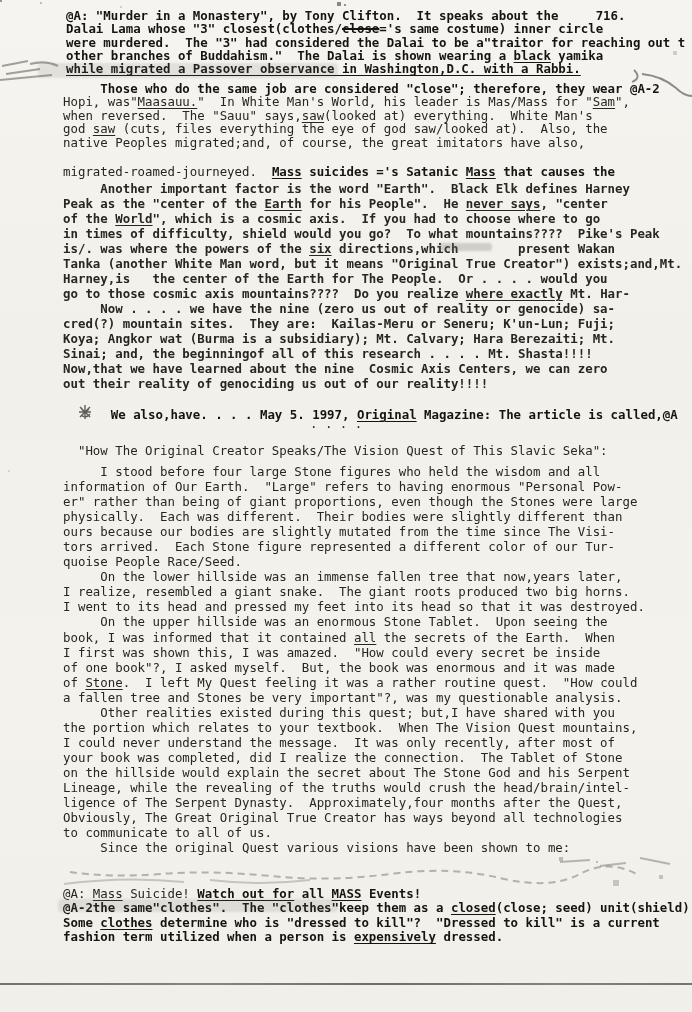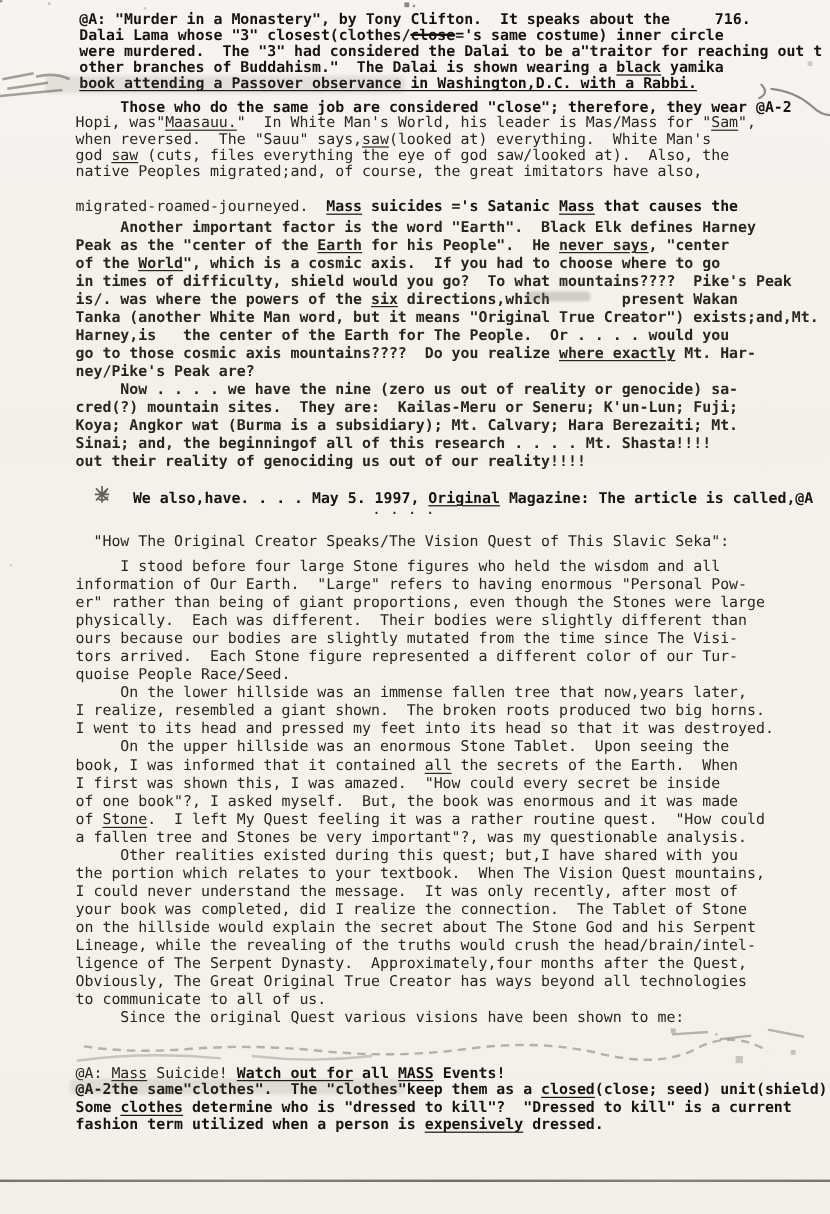--- a/index.html
+++ b/index.html
@@ -34,67 +34,67 @@
 <body>
 
 <div class="page">
 
   <div id="text-root">
       <div class="block fbold" style="top: 9px; left: 66px; line-height: 13.3px;">
         <div class="tline"><span>@A: "Murder in a Monastery", by Tony Clifton.  It speaks about the     716.</span></div>
         <div class="tline"><span>Dalai Lama whose "3" closest(clothes/</span><span class="strike">close</span><span>='s same costume) inner circle</span></div>
         <div class="tline"><span>were murdered.  The "3" had considered the Dalai to be a"traitor for reaching out t</span></div>
         <div class="tline"><span>other branches of Buddahism."  The Dalai is shown wearing a </span><span class="u">black</span><span> yamika</span></div>
-        <div class="tline"><span class="u">book attending a Passover observance in Washington,D.C. with a Rabbi.</span></div>
+        <div class="tline"><span class="u">while migrated a Passover observance in Washington,D.C. with a Rabbi.</span></div>
       </div>
       <div class="block reg" style="top: 82px; left: 63px; line-height: 13.4px;">
         <div class="tline"><span class="bold">     Those who do the same job are considered "close"; therefore, they wear @A-2</span></div>
         <div class="tline"><span>Hopi, was"</span><span class="u">Maasauu.</span><span>"  In White Man's World, his leader is Mas/Mass for "</span><span class="u">Sam</span><span>",</span></div>
         <div class="tline"><span>when reversed.  The "Sauu" says,</span><span class="u">saw</span><span>(looked at) everything.  White Man's</span></div>
         <div class="tline"><span>god </span><span class="u">saw</span><span> (cuts, files everything the eye of god saw/looked at).  Also, the</span></div>
         <div class="tline"><span>native Peoples migrated;and, of course, the great imitators have also,</span></div>
       </div>
       <div class="block reg" style="top: 165px; left: 63px; line-height: 14px;">
         <div class="tline"><span>migrated-roamed-journeyed.  </span><span class="u bold">Mass</span><span class="bold"> suicides ='s Satanic </span><span class="u bold">Mass</span><span class="bold"> that causes the</span></div>
       </div>
       <div class="block reg" style="top: 181px; left: 63px; line-height: 15px; font-weight: bold;">
         <div class="tline"><span>     Another important factor is the word "Earth".  Black Elk defines Harney</span></div>
         <div class="tline"><span>Peak as the "center of the </span><span class="u">Earth</span><span> for his People".  He </span><span class="u">never says</span><span>, "center</span></div>
         <div class="tline"><span>of the </span><span class="u">World</span><span>", which is a cosmic axis.  If you had to choose where to go</span></div>
         <div class="tline"><span>in times of difficulty, shield would you go?  To what mountains????  Pike's Peak</span></div>
         <div class="tline"><span>is/. was where the powers of the </span><span class="u">six</span><span> directions,which        present Wakan</span></div>
         <div class="tline"><span>Tanka (another White Man word, but it means "Original True Creator") exists;and,Mt.</span></div>
         <div class="tline"><span>Harney,is   the center of the Earth for The People.  Or . . . . would you</span></div>
         <div class="tline"><span>go to those cosmic axis mountains????  Do you realize </span><span class="u">where exactly</span><span> Mt. Har-</span></div>
-        <div class="tline"><span>ney/Pike's Peak are?</span></div>
         <div class="tline"><span>     Now . . . . we have the nine (zero us out of reality or genocide) sa-</span></div>
         <div class="tline"><span>cred(?) mountain sites.  They are:  Kailas-Meru or Seneru; K'un-Lun; Fuji;</span></div>
         <div class="tline"><span>Koya; Angkor wat (Burma is a subsidiary); Mt. Calvary; Hara Berezaiti; Mt.</span></div>
         <div class="tline"><span>Sinai; and, the beginningof all of this research . . . . Mt. Shasta!!!!</span></div>
+        <div class="tline"><span>Now,that we have learned about the nine  Cosmic Axis Centers, we can zero</span></div>
         <div class="tline"><span>out their reality of genociding us out of our reality!!!!</span></div>
       </div>
       <div class="block fbold" style="top: 408px; left: 66px; line-height: 14px;">
         <div class="tline"><span>      We also,have. . . . May 5. 1997, </span><span class="u">Original</span><span> Magazine: The article is called,@A</span></div>
       </div>
       <div class="block reg" style="top: 419px; left: 310px; line-height: 10px;">
         <div class="tline"><span>. . . .</span></div>
       </div>
       <div class="block reg" style="top: 443px; left: 63px; line-height: 15px;">
         <div class="tline"><span>  "How The Original Creator Speaks/The Vision Quest of This Slavic Seka":</span></div>
       </div>
       <div class="block reg" style="top: 464px; left: 63px; line-height: 15.05px;">
         <div class="tline"><span>     I stood before four large Stone figures who held the wisdom and all</span></div>
         <div class="tline"><span>information of Our Earth.  "Large" refers to having enormous "Personal Pow-</span></div>
         <div class="tline"><span>er" rather than being of giant proportions, even though the Stones were large</span></div>
         <div class="tline"><span>physically.  Each was different.  Their bodies were slightly different than</span></div>
         <div class="tline"><span>ours because our bodies are slightly mutated from the time since The Visi-</span></div>
         <div class="tline"><span>tors arrived.  Each Stone figure represented a different color of our Tur-</span></div>
         <div class="tline"><span>quoise People Race/Seed.</span></div>
         <div class="tline"><span>     On the lower hillside was an immense fallen tree that now,years later,</span></div>
-        <div class="tline"><span>I realize, resembled a giant shown.  The broken roots produced two big horns.</span></div>
+        <div class="tline"><span>I realize, resembled a giant snake.  The giant roots produced two big horns.</span></div>
         <div class="tline"><span>I went to its head and pressed my feet into its head so that it was destroyed.</span></div>
         <div class="tline"><span>     On the upper hillside was an enormous Stone Tablet.  Upon seeing the</span></div>
         <div class="tline"><span>book, I was informed that it contained </span><span class="u">all</span><span> the secrets of the Earth.  When</span></div>
         <div class="tline"><span>I first was shown this, I was amazed.  "How could every secret be inside</span></div>
         <div class="tline"><span>of one book"?, I asked myself.  But, the book was enormous and it was made</span></div>
         <div class="tline"><span>of </span><span class="u">Stone</span><span>.  I left My Quest feeling it was a rather routine quest.  "How could</span></div>
         <div class="tline"><span>a fallen tree and Stones be very important"?, was my questionable analysis.</span></div>
         <div class="tline"><span>     Other realities existed during this quest; but,I have shared with you</span></div>
         <div class="tline"><span>the portion which relates to your textbook.  When The Vision Quest mountains,</span></div>
         <div class="tline"><span>I could never understand the message.  It was only recently, after most of</span></div>

